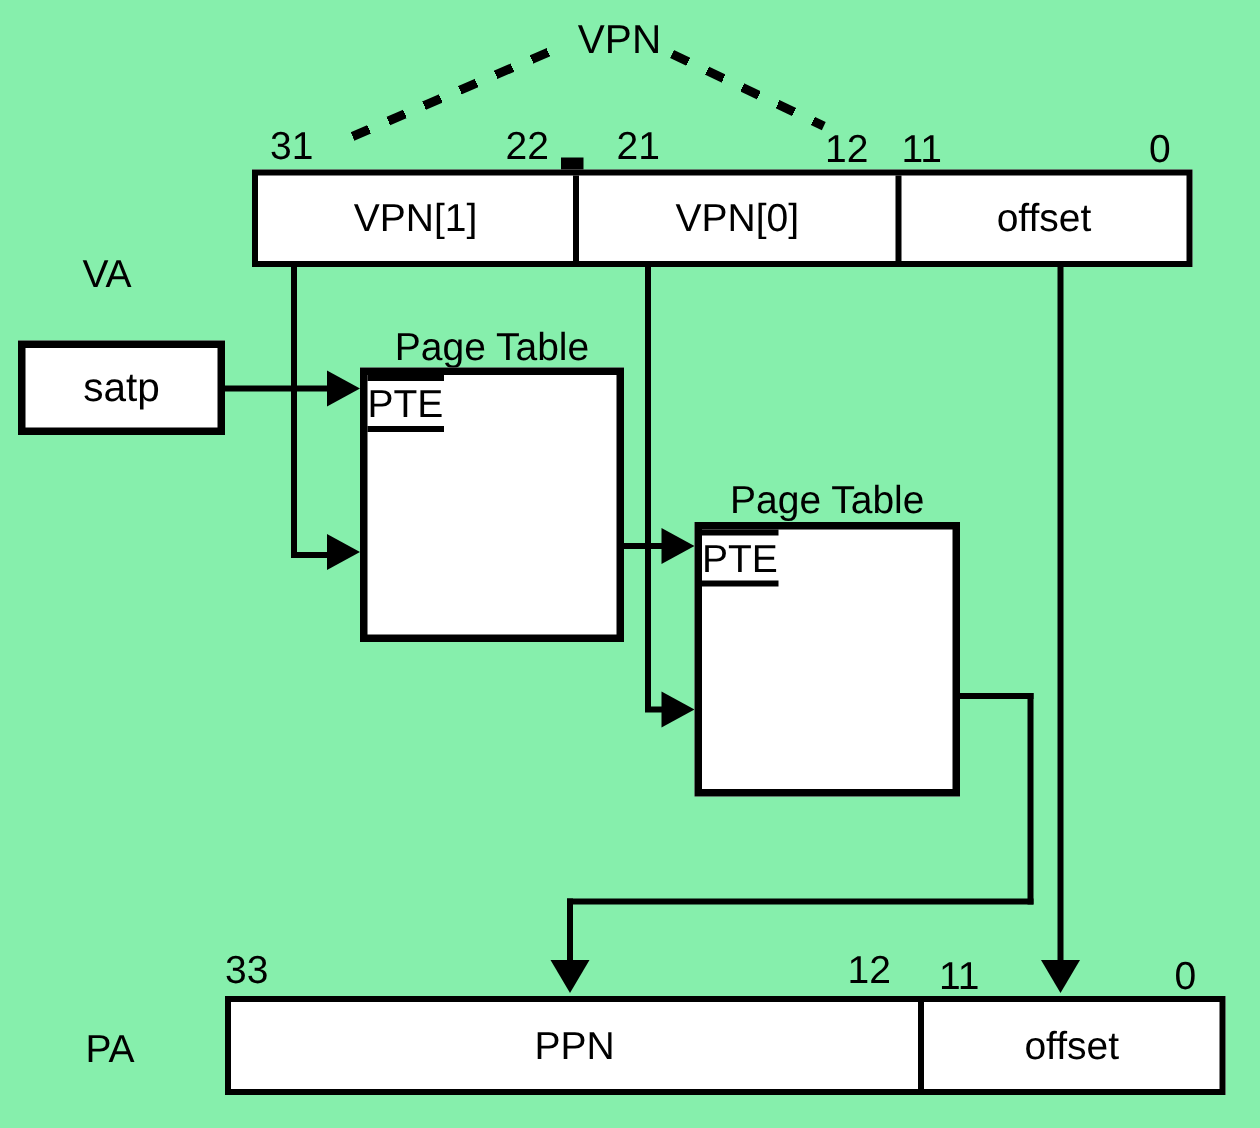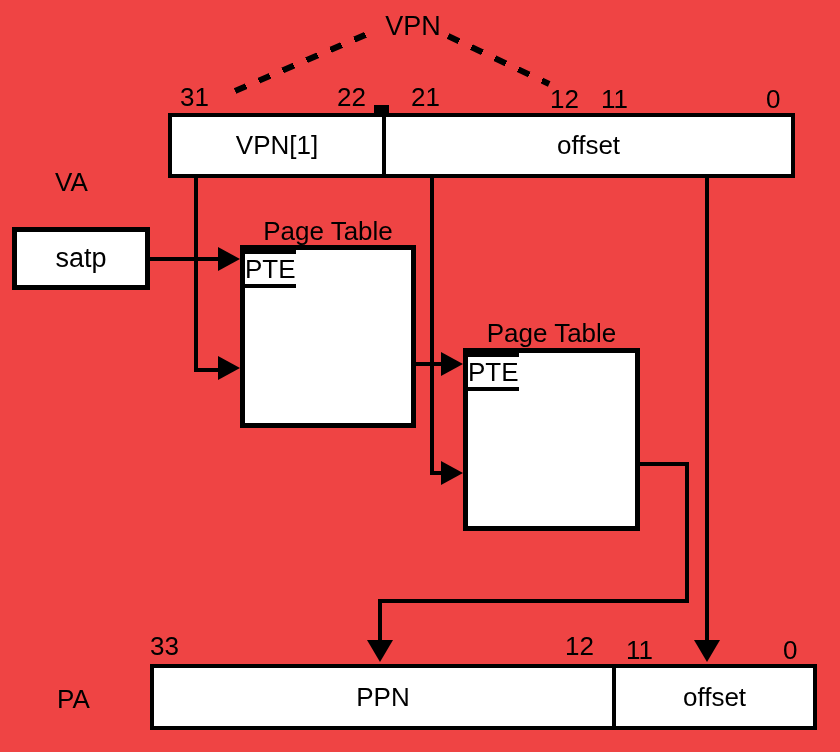--- a/index.html
+++ b/index.html
@@ -3,21 +3,21 @@
 <meta charset="utf-8">
 <style>
   * { margin: 0; padding: 0; box-sizing: border-box; }
   html, body { background: #ffffff; }
   body { font-family: "Liberation Sans", "DejaVu Sans", sans-serif; color: #000; }
 
   .canvas {
     position: relative;
     width: 840px;
     height: 752px;
-    background: #ef4444;
+    background: #86efac;
     overflow: hidden;
   }
 
   .lbl {
     position: absolute;
     font-size: 26px;
     line-height: 1.05;
     color: #000;
     white-space: nowrap;
   }
@@ -103,20 +103,21 @@
   <div class="lbl" style="left:550px; top:86px;">12</div>
   <div class="lbl" style="left:601px; top:86px;">11</div>
   <div class="lbl" style="left:766px; top:86px;">0</div>
 
   <div class="lbl" style="left:55px; top:154px;margin-top:15px;">VA</div>
 
   <div class="notch" style="left:374px; top:105px; width:15px; height:12px;"></div>
 
   <div class="regbox" style="left:168px; top:113px; width:627px; height:65px;">
     <div class="regseg" style="width:210px;border-radius:15px;">VPN[1]</div>
+    <div class="regseg" style="width:215px;">VPN[0]</div>
     <div class="regseg" style="flex:1;">offset</div>
   </div>
 
   <div class="satpbox" style="left:12px; top:227px; width:138px; height:63px;">
     <span>satp</span>
   </div>
   <div class="hline" style="left:150px; top:257px; width:72px;"></div>
   <div class="arr-right" style="left:218px; top:247px;"></div>
 
   <div class="vline" style="left:194px; top:178px; height:194px;"></div>

